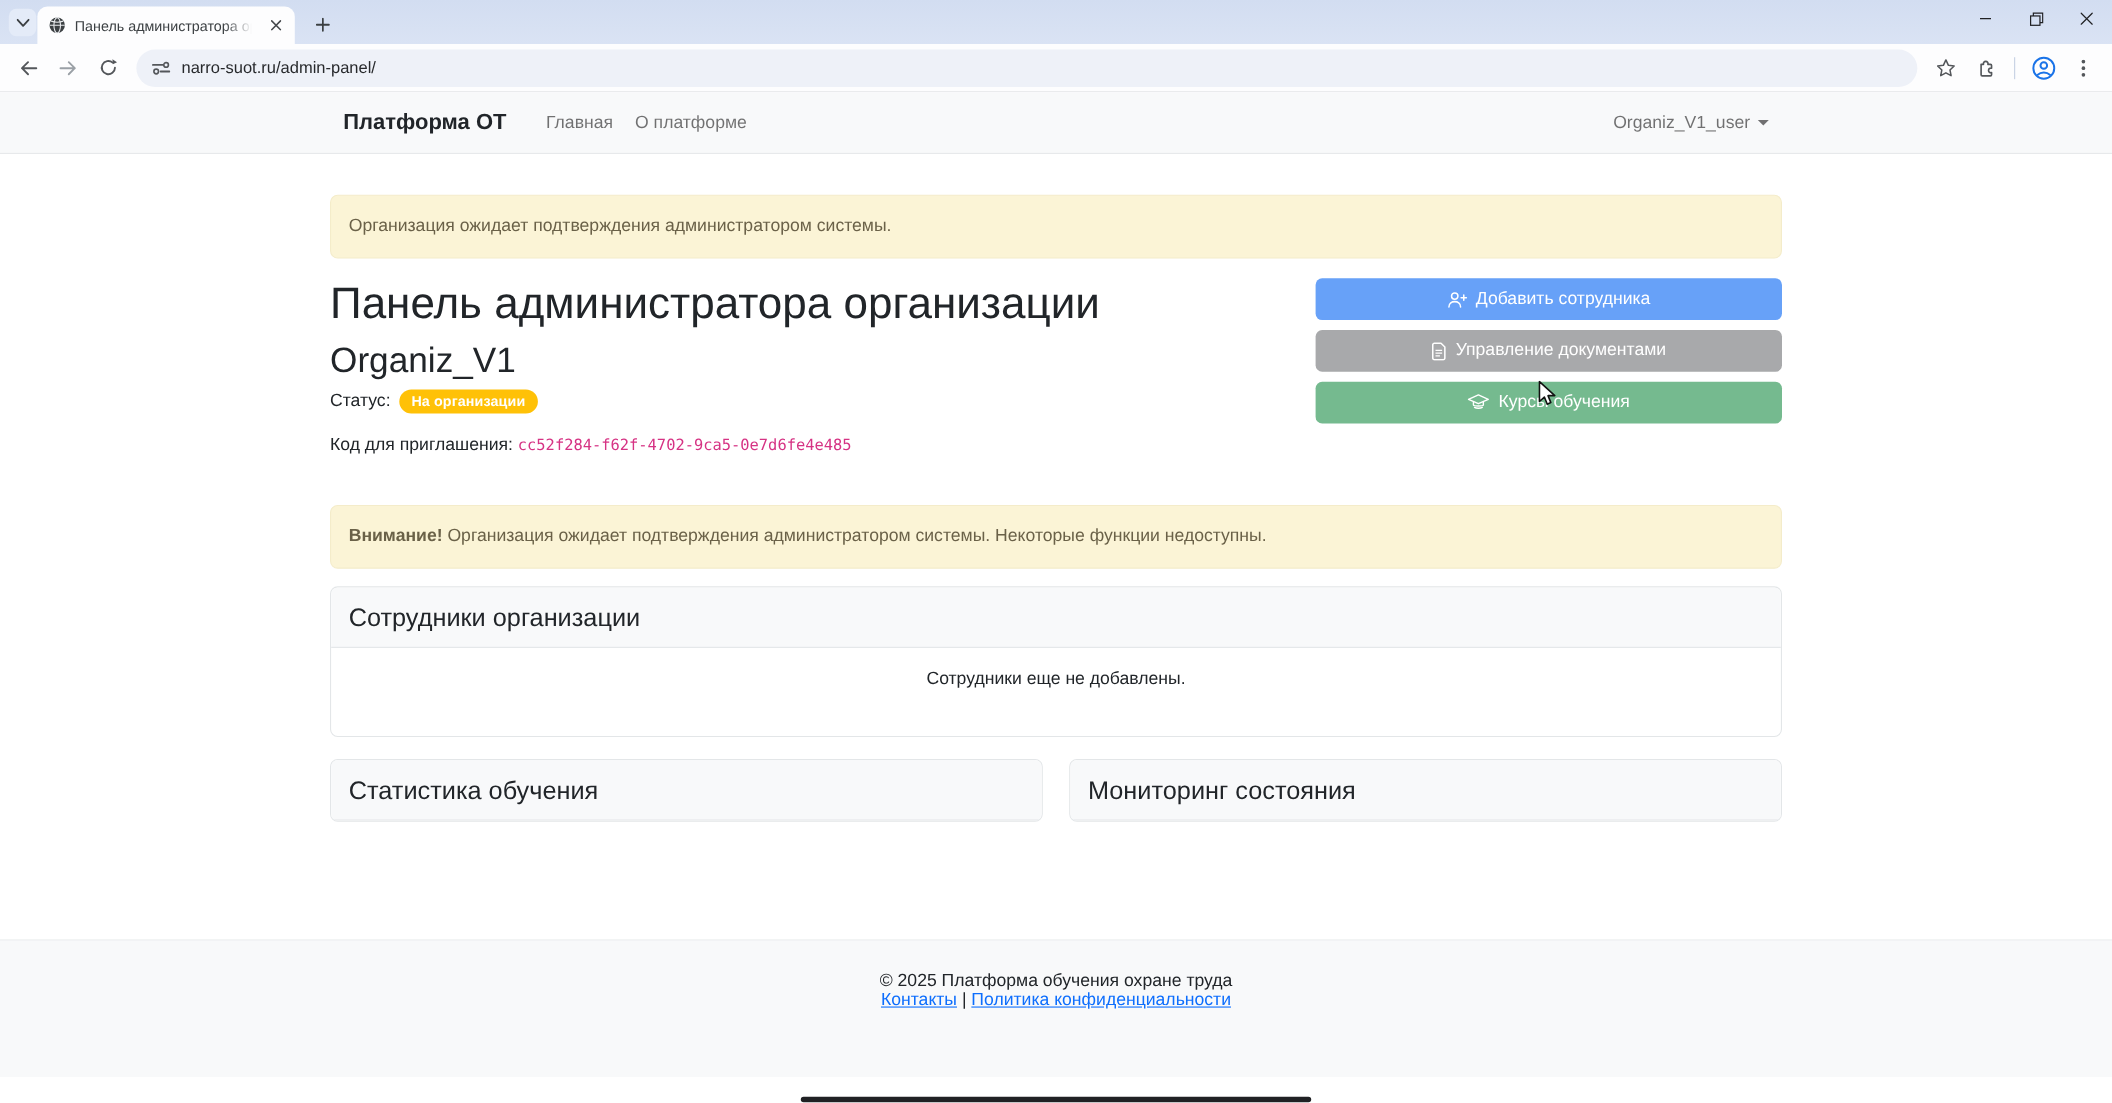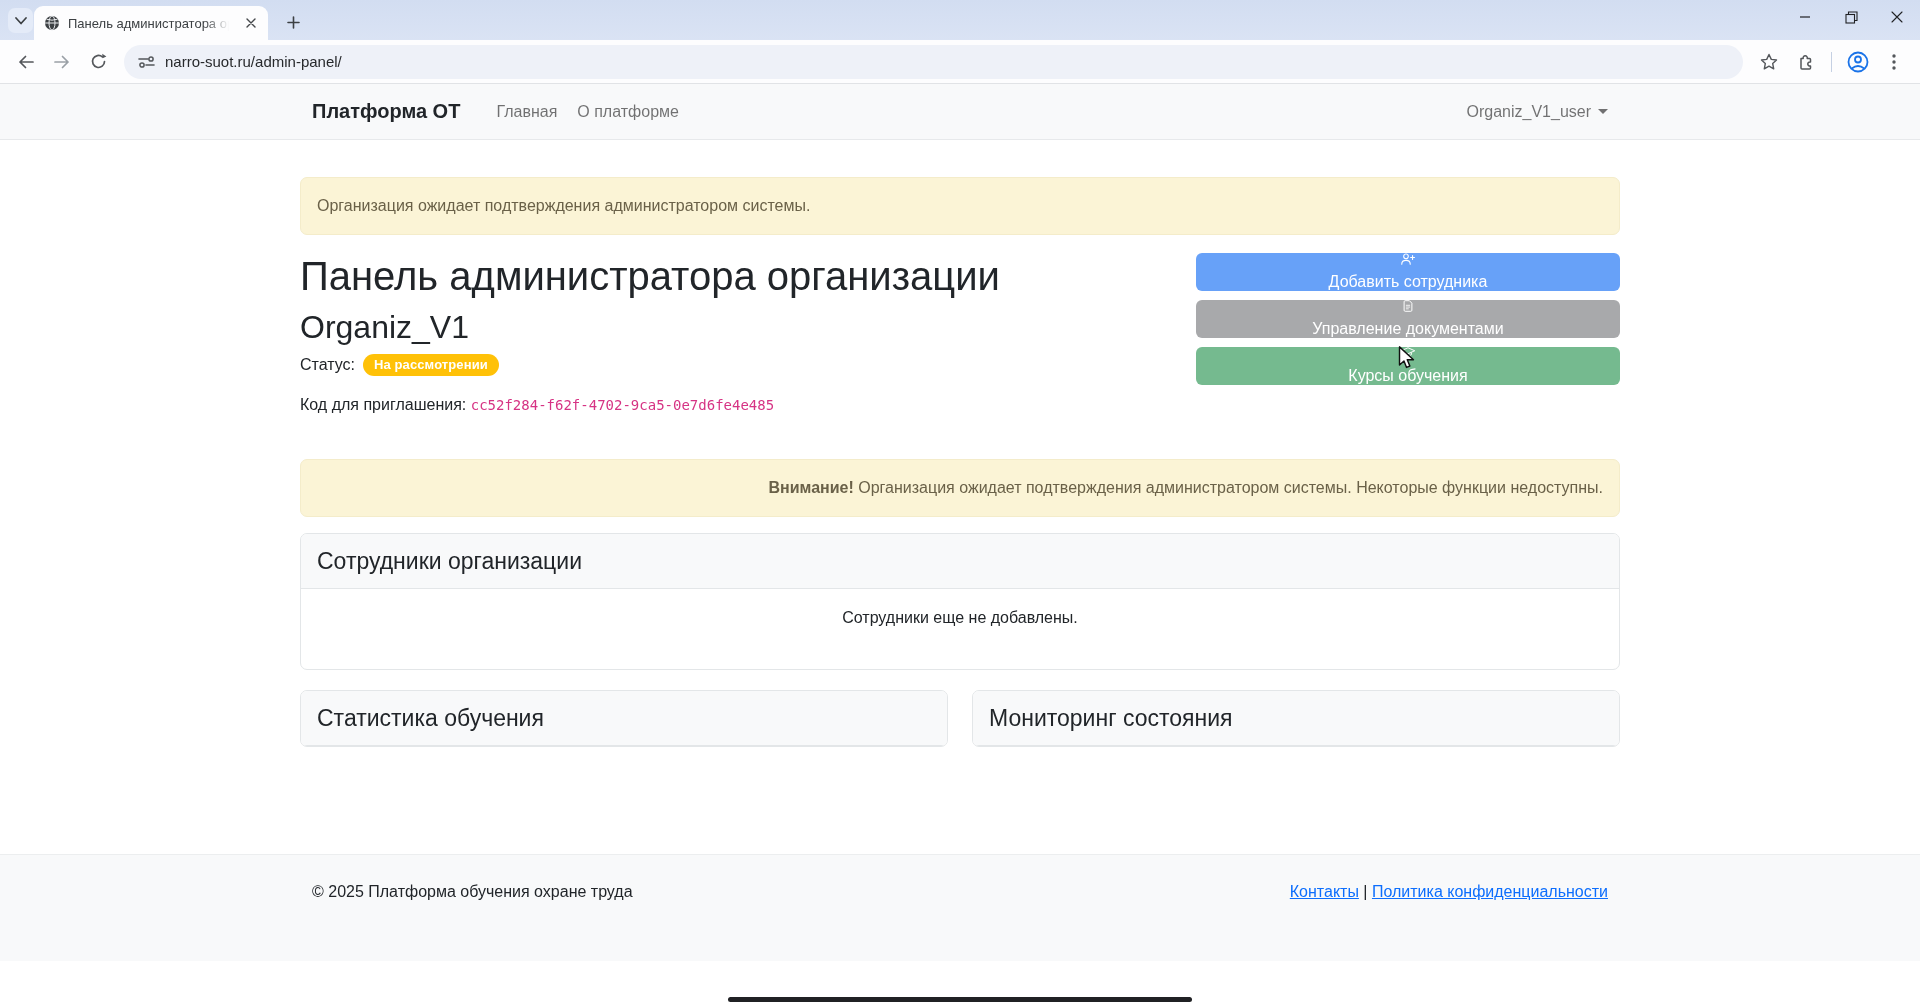--- a/index.html
+++ b/index.html
@@ -59,54 +59,54 @@
   .nav-link { font-size: 16px; color: rgba(0,0,0,.55); text-decoration: none; padding: 8px 10px; }
   .nav-user { margin-left: auto; font-size: 16px; color: rgba(0,0,0,.55); display: flex; align-items: center; gap: 7px; cursor: pointer; }
   .caret-down { width: 0; height: 0; border-left: 5px solid transparent; border-right: 5px solid transparent; border-top: 5px solid rgba(0,0,0,.55); }
 
   .container { width: 1320px; margin: 0 auto; }
 
   .alert-warning {
     margin-top: 37px; background: #fbf4d6; border: 1px solid #f4ecca;
     border-radius: 7px; padding: 16px; color: #6a6148; font-size: 16px; line-height: 24px;
   }
-  .alert-warning.second { margin-top: 44px; text-align: right; }
+  .alert-warning.second { margin-top: 44px; }
   .alert-warning b { font-weight: 700; }
 
   .head-row { display: flex; justify-content: space-between; margin-top: 17px; }
   .head-left h1 { font-size: 40px; line-height: 48px; font-weight: 500; color: #212529; margin-bottom: 8px; }
   .head-left h2 { font-size: 32px; line-height: 38px; font-weight: 500; color: #212529; margin-bottom: 8px; }
   .status-line { display: flex; align-items: center; gap: 8px; height: 22px; }
   .badge-pending {
     background: #ffc107; color: #fff; font-size: 13px; font-weight: 700;
     padding: 4px 11px; border-radius: 11px; line-height: 14px; letter-spacing: .1px;
   }
   .invite-line { margin-top: 19px; font-size: 16px; line-height: 19px; }
   .invite-code { font-family: "DejaVu Sans Mono", "Liberation Mono", monospace; font-size: 14px; color: #d63384; }
 
   .head-actions { width: 424px; display: flex; flex-direction: column; gap: 9px; padding-top: 1px; }
   .btn { height: 38px; border: none; border-radius: 6px; color: #fff; font-size: 16px; font-family: inherit;
-         display: flex; align-items: center; justify-content: center; gap: 8px; cursor: pointer; flex-direction: column; }
+         display: flex; align-items: center; justify-content: center; gap: 8px; cursor: pointer; }
   .btn-blue  { background: #67a1f8; }
   .btn-gray  { background: #a8a9ab; }
   .btn-green { background: #75ba8f; }
 
   .card { border: 1px solid #e3e6e8; border-radius: 7px; margin-top: 16px; background: #fff; overflow: hidden; }
   .card-header {
     background: #f8f9fa; border-bottom: 1px solid #e3e6e8;
     padding: 13px 16px; font-size: 23px; font-weight: 500; color: #212529; line-height: 28px;
   }
   .card-body { padding: 17px 16px; font-size: 16px; line-height: 24px; color: #212529; }
   .card-body.empty-state { text-align: center; padding-bottom: 39px; }
   .cards-row { display: flex; gap: 24px; margin-top: 20px; }
   .cards-row .card { flex: 1; margin-top: 0; }
   .cards-row .card-body { padding-bottom: 32px; }
 
   .site-footer { margin-top: 107px; background: #f8f9fa; border-top: 1px solid #eceeef; padding: 28px 0 60px; }
-  .footer-inner { width: 1320px; margin: 0 auto; padding: 0 12px; display: flex; align-items: center; justify-content: space-between; }
+  .footer-inner { width: 1320px; margin: 0 auto; padding: 0 12px; display: flex; align-items: center; justify-content: space-between; flex-direction: column; }
   .footer-copy { color: #212529; font-size: 16px; }
   .footer-links { font-size: 16px; color: #212529; }
   .footer-links a { color: #0d6efd; text-decoration: underline; }
 
   .gesture-bar { position: absolute; left: 728px; bottom: 1px; width: 464px; height: 5px; border-radius: 3px; background: #202124; }
   .cursor { position: absolute; left: 1398px; top: 346px; z-index: 50; }
 
   svg { display: block; }
 </style>
 </head>
@@ -228,21 +228,21 @@
     <div class="alert-warning">
       <span>Организация ожидает подтверждения администратором системы.</span>
     </div>
 
     <div class="head-row">
       <div class="head-left">
         <h1>Панель администратора организации</h1>
         <h2>Organiz_V1</h2>
         <div class="status-line">
           <span>Статус:</span>
-          <span class="badge-pending">На рассмотрении</span>
+          <span class="badge-pending">На организации</span>
         </div>
         <div class="invite-line">
           <span>Код для приглашения:</span>
           <span class="invite-code">cc52f284-f62f-4702-9ca5-0e7d6fe4e485</span>
         </div>
       </div>
 
       <div class="head-actions">
         <button class="btn btn-blue">
           <svg width="18" height="15" viewBox="0 0 18 15">

